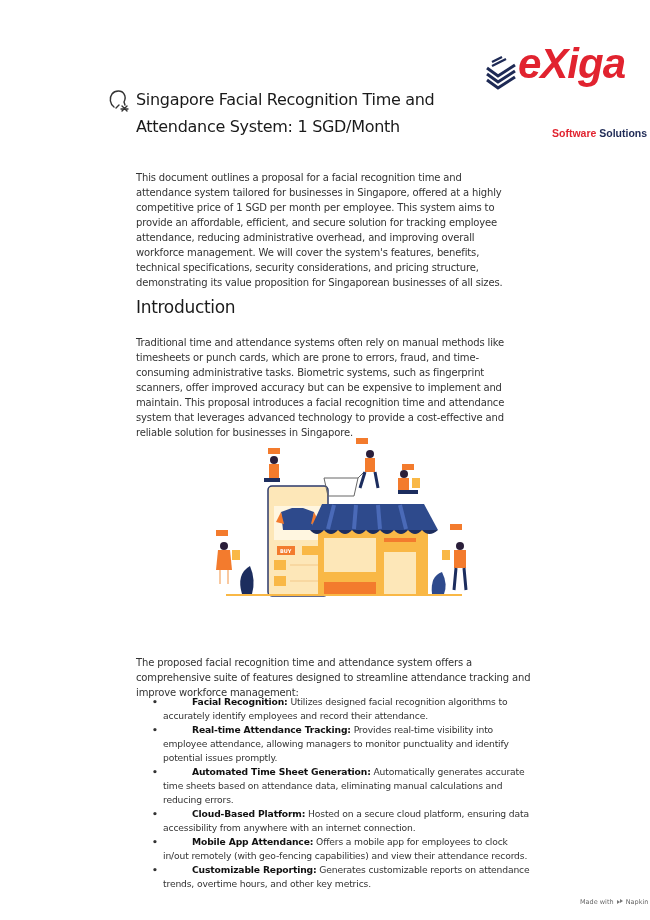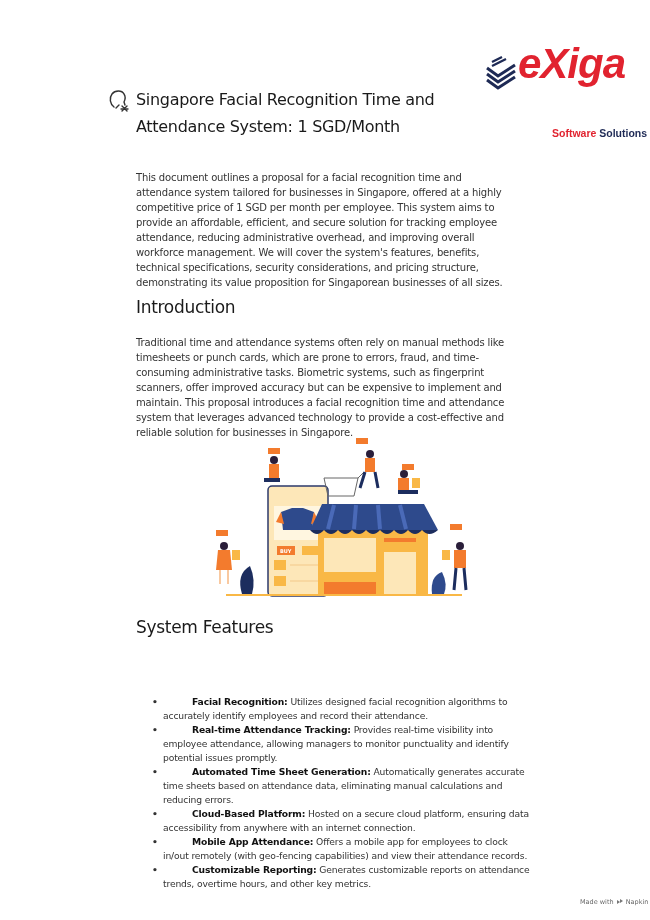--- a/index.html
+++ b/index.html
@@ -153,21 +153,21 @@
       <path d="M250 134 L248 156 M258 134 L260 156" stroke="#1c2d5e" stroke-width="3"></path>
       <rect x="244" y="90" width="12" height="6" fill="#f37b2d"></rect>
       <rect x="236" y="116" width="8" height="10" fill="#f9b846"></rect>
     </g>
 
     <path d="M36 160 Q30 140 44 132 Q50 146 46 160 Z" fill="#1c2d5e"></path>
     <path d="M226 160 Q224 142 236 138 Q242 150 238 160 Z" fill="#2e4a8c"></path>
     <rect x="20" y="160" width="236" height="2" fill="#f9b846"></rect>
   </svg>
 
-  <h2 class="h2" style="top:617px;">System Features</h2>
+  <p class="para" style="top:655px; width:400px;">The proposed facial recognition time and attendance system offers a comprehensive suite of features designed to streamline attendance tracking and improve workforce management:</p>
 
   <ul class="features">
     <li>
       <span class="bullet">•</span>
       <b>Facial Recognition:</b>
       <span>Utilizes designed facial recognition algorithms to accurately identify employees and record their attendance.</span>
     </li>
     <li>
       <span class="bullet">•</span>
       <b>Real-time Attendance Tracking:</b>

